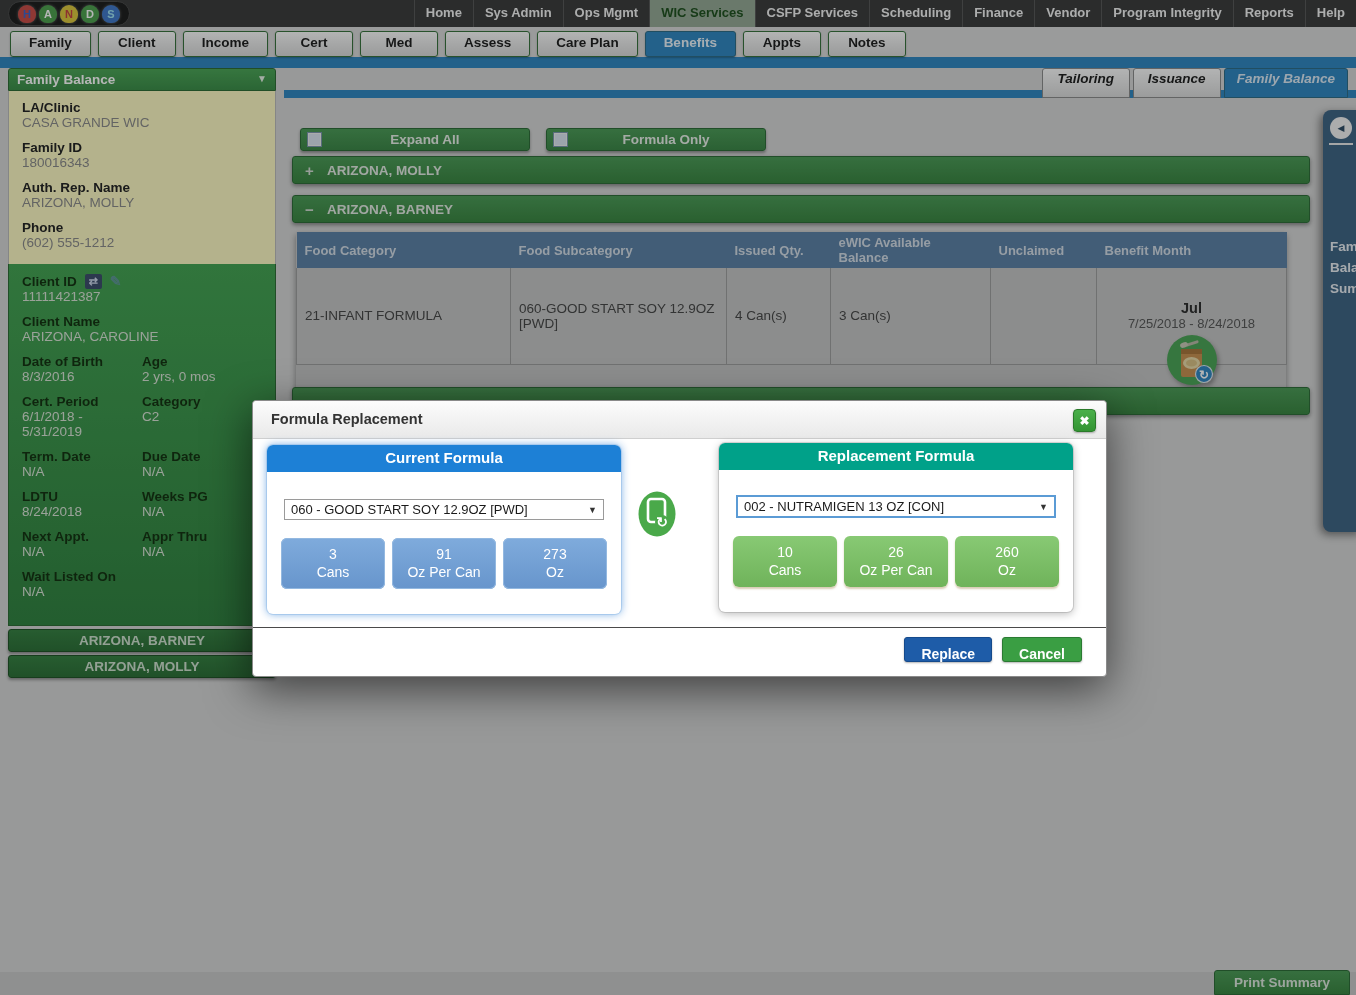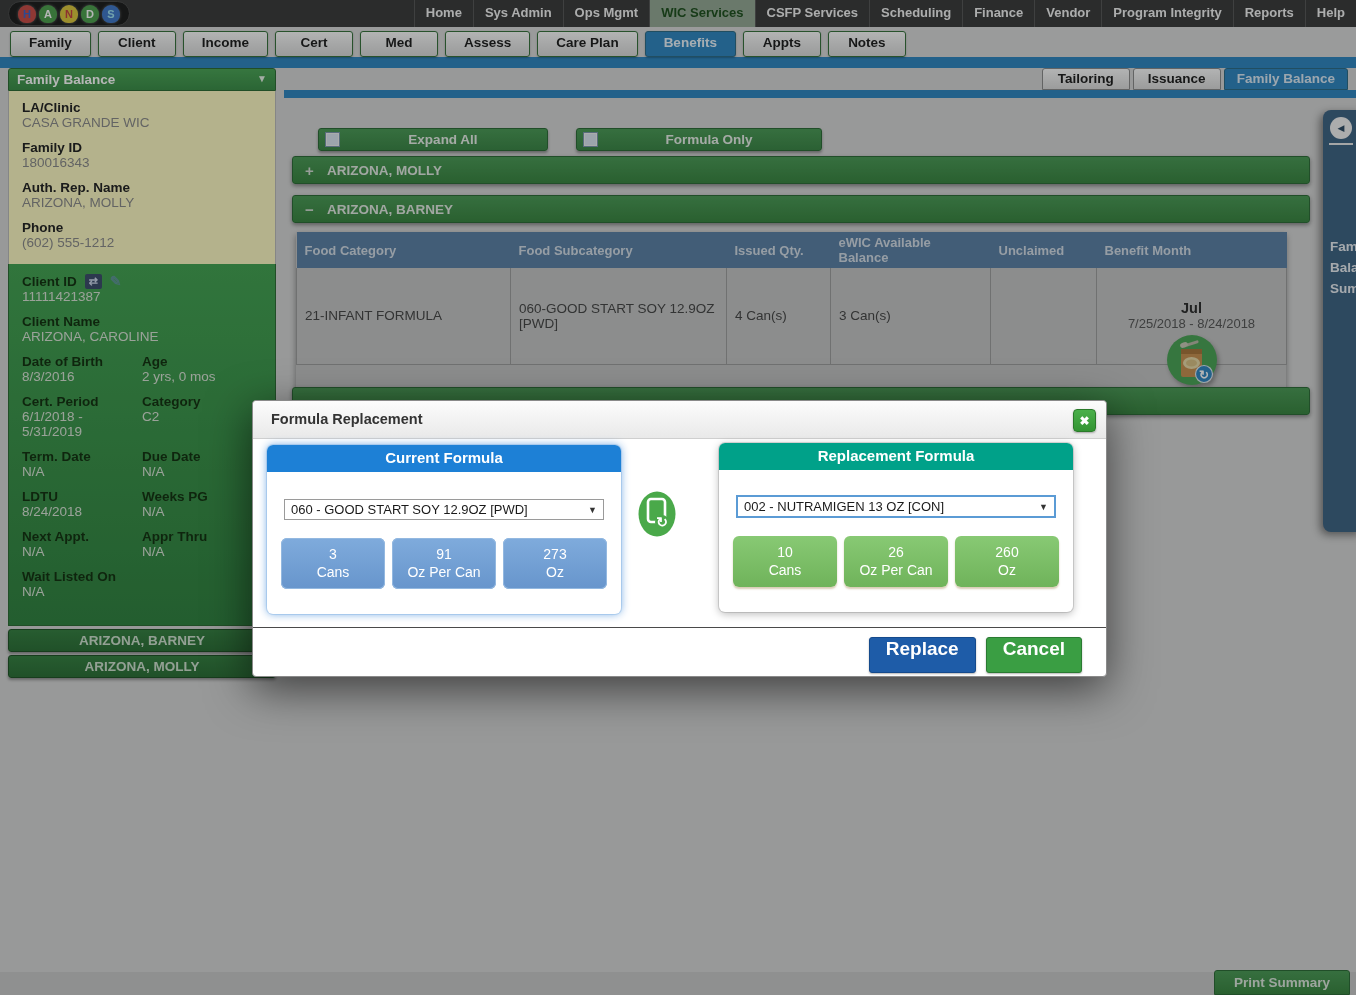--- a/index.html
+++ b/index.html
@@ -38,30 +38,30 @@
   .side-client .fld .vl { color:#d9e3d6; }
   .idrow { display:flex; align-items:center; gap:8px; }
   .mini-icon { display:inline-flex; align-items:center; justify-content:center; cursor:pointer; }
   .icon-swap { width:17px; height:15px; background:#3c4c6a; border-radius:2px; color:#cfd9ec; font-size:11px; font-weight:bold; }
   .icon-pencil { color:#5d9696; font-size:14px; }
   .tworow { display:flex; }
   .tworow .fld { width:50%; }
   .member-btn { margin-top:3px; background:linear-gradient(#357f40,#2a6e35); border:1px solid #1d5224; border-radius:3px; text-align:center; font-size:13.5px; font-weight:bold; color:#cfe0cf; padding:3px 0; cursor:pointer; box-shadow:0 2px 3px rgba(0,0,0,.35); }
 
   
-  .view-tabs { position:absolute; top:68px; left:284px; right:8px; height:22px; display:flex; justify-content:flex-end; gap:3px; z-index:5; }
+  .view-tabs { position:absolute; top:68px; left:284px; right:8px; height:30px; display:flex; justify-content:flex-end; gap:3px; z-index:5;font-style:italic; }
   .view-tab { min-width:88px; text-align:center; padding:2px 12px 3px; font-size:13.5px; font-weight:bold; color:#1c1c1c; background:linear-gradient(#fbfbfb,#dadada); border:1px solid #8a8a8a; border-radius:3px 3px 0 0; cursor:pointer; }
   .view-tab.active { background:#2e86c1; color:#dce9f4; border-color:#2b6a86; }
   .bluestrip2 { position:absolute; top:90px; left:284px; right:0; height:8px; background:#2e86c1; z-index:4; }
 
-  .filters { position:absolute; top:128px; left:318px; display:flex; gap:28px; z-index:5; }
+  .filters { position:absolute; top:128px; left:300px; display:flex; gap:16px; z-index:5; }
   .filter-btn { height:23px; display:flex; align-items:center; background:linear-gradient(#4a9a55,#3a8545); border:1px solid #2c6b35; border-radius:3px; box-shadow:0 2px 3px rgba(0,0,0,.35); cursor:pointer; }
   .filter-btn .cb { width:13px; height:13px; margin-left:7px; background:#dbe6f1; border:1px solid #f0f0f0; outline:1px solid #7a95ad; }
   .filter-btn .ftxt { flex:1; text-align:center; font-size:13.5px; font-weight:bold; color:#e9efe9; padding:0 14px; }
-  .f1 { width:230px; } .f2 { width:290px; } .f3 { width:246px; }
+  .f1 { width:230px; } .f2 { width:290px; } .f3 { width:220px; }
 
   .section-bar { position:absolute; left:292px; width:1018px; height:28px; background:linear-gradient(#4a9a55,#38843f); border:1px solid #2c6b35; border-radius:3px; color:#e3eae3; font-weight:bold; font-size:13.5px; display:flex; align-items:center; gap:12px; padding-left:12px; box-shadow:0 2px 4px rgba(0,0,0,.4); cursor:pointer; z-index:5; }
   .section-bar .pm { color:#d5ddd5; font-size:15px; width:10px; }
 
   .tablewrap { position:absolute; left:296px; top:232px; width:990px; z-index:5; background:#c4c4c4; border-radius:0 0 4px 4px; padding-bottom:30px; box-shadow:0 3px 6px rgba(0,0,0,.4); }
   table.benefits { border-collapse:collapse; width:100%; table-layout:fixed; }
   table.benefits th { background:#5b80a5; color:#d3dce6; font-size:13px; font-weight:bold; text-align:left; padding:3px 8px; height:21px; }
   table.benefits td { border:1px solid #9d9d9d; border-top:none; font-size:13.5px; color:#454545; padding:4px 8px; height:96px; vertical-align:middle; background:#c4c4c4; }
   td.benefit-cell { text-align:center; vertical-align:top; position:relative; padding-top:8px; border-bottom:none; }
   .bmonth { font-weight:bold; color:#2b2b2b; font-size:14.5px; }
@@ -95,21 +95,21 @@
   .fpanel.replacement .fselect { border:2px solid #5b9bd5; height:23px; margin-top:25px; }
   .fselect .sel-text { flex:1; white-space:nowrap; overflow:hidden; }
   .fselect .sel-caret { font-size:9px; color:#333; }
   .stats { display:flex; gap:7px; justify-content:center; margin-top:18px; }
   .stat { width:104px; height:51px; border-radius:6px; color:#fff; text-align:center; font-size:14px; padding-top:8px; line-height:1.25; }
   .fpanel.current .stat { background:linear-gradient(#7fabdc,#6795cc); box-shadow:inset 0 0 0 1px #93b8e0; }
   .fpanel.replacement .stat { background:linear-gradient(#88c974,#6fb35a); box-shadow:0 2px 2px rgba(190,170,130,.6); }
   .swap-wrap { position:absolute; left:385px; top:90px; width:38px; height:46px; z-index:2; }
   .modal-divider { position:absolute; left:0; right:0; top:226px; border-top:1px solid #4a4a4a; }
   .modal-actions { position:absolute; top:236px; right:24px; display:flex; gap:10px; }
-  .btn { height:36px; border-radius:3px; color:#fff; font-weight:bold; font-size:19px; text-align:center; padding:0 16px 0; cursor:pointer; box-shadow:0 1px 2px rgba(0,0,0,.3); }
+  .btn { height:25px; border-radius:3px; color:#fff; font-weight:bold; font-size:14px; text-align:center; padding:8px 16px 0; cursor:pointer; box-shadow:0 1px 2px rgba(0,0,0,.3); }
   .btn.replace { background:#1e5ca8; border:1px solid #154a8c; }
   .btn.cancel { background:#3a9e43; border:1px solid #2a7a32; }
 </style>
 </head>
 <body>
 
 <div id="stage">
 
   <div class="logo">
     <span class="hand">H</span>

